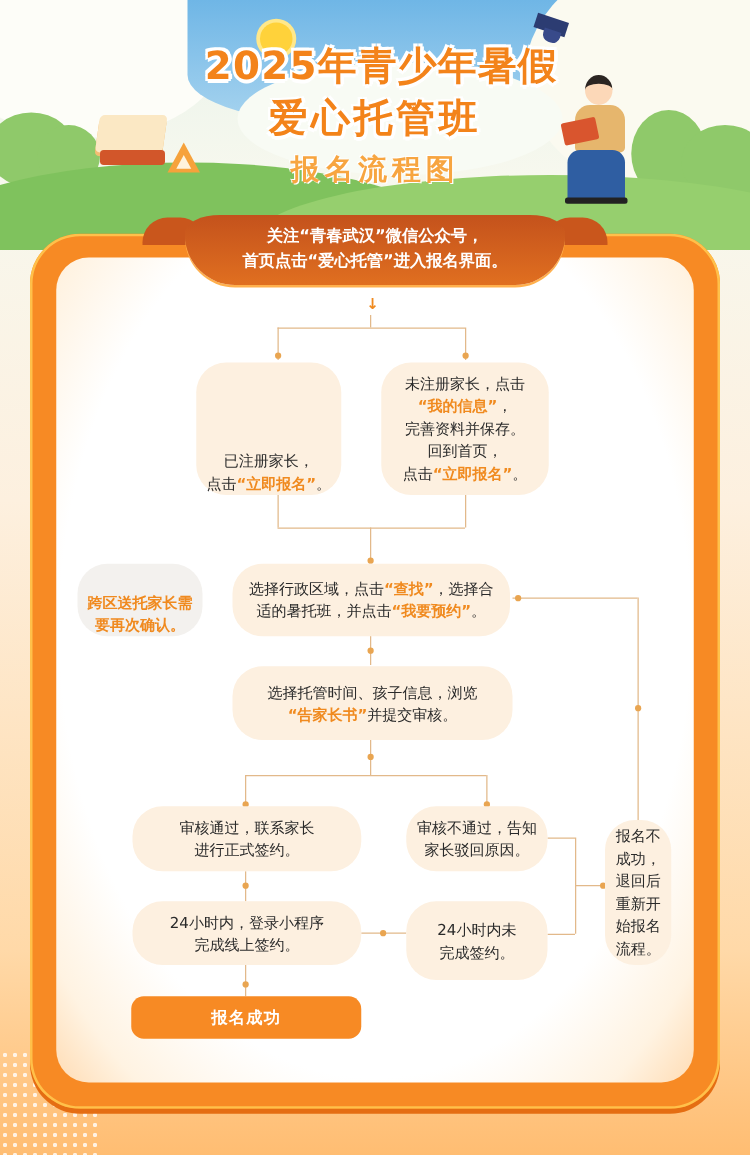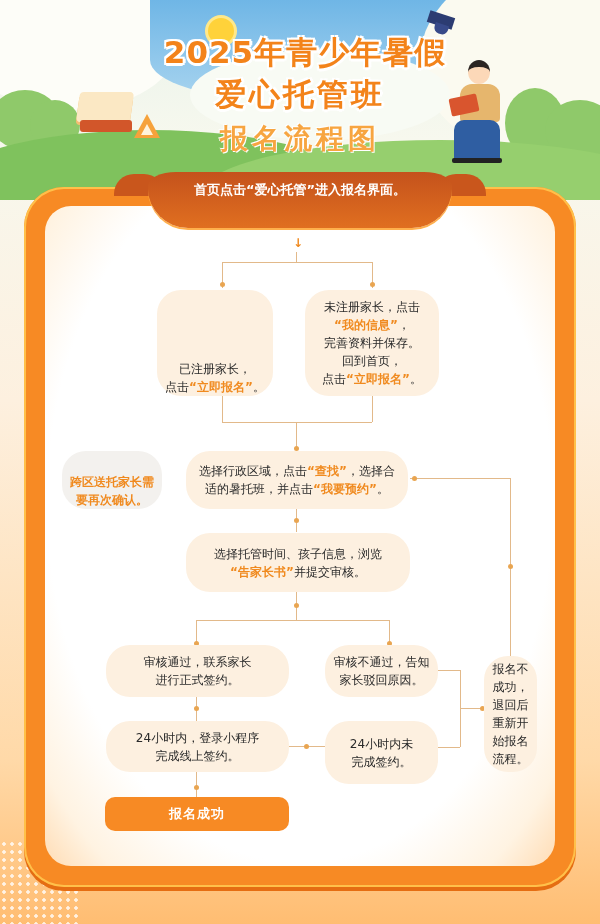--- a/index.html
+++ b/index.html
@@ -18,21 +18,21 @@
   .sun { position: absolute; left: 208px; top: 18px; width: 26px; height: 26px; border-radius: 50%; background: #ffd23a; box-shadow: 0 0 0 3px #ffe88a; }
   .title1, .title2 {
     position: absolute; left: 0; width: 600px; text-align: center;
     font-weight: bold; color: #f3831a;
     text-shadow: 2px 2px 0 #fff, -2px -2px 0 #fff, 2px -2px 0 #fff, -2px 2px 0 #fff, 0 3px 0 #fff, 3px 0 0 #fff;
   }
   .title1 { top: 32px; font-size: 31px; letter-spacing: 1px; padding-left: 10px; }
   .title2 { top: 74px; font-size: 31px; letter-spacing: 3px; }
   .subtitle {
     position: absolute; left: 0; width: 600px; top: 120px; text-align: center;
-    font-size: 28px; font-weight: bold; color: #f7a540; letter-spacing: 4px;
+    font-size: 23px; font-weight: bold; color: #f7a540; letter-spacing: 4px;
     text-shadow: 1px 1px 0 #fff, -1px -1px 0 #fff;
   }
   .grad-cap { position: absolute; left: 428px; top: 14px; width: 26px; height: 12px; background: #2c3c72; transform: rotate(18deg); }
   .grad-cap2 { position: absolute; left: 434px; top: 24px; width: 14px; height: 10px; background: #384a8a; border-radius: 0 0 6px 6px; transform: rotate(18deg); }
   .books { position: absolute; left: 78px; top: 92px; width: 58px; height: 46px; }
   .book-page { position: absolute; left: 0; top: 0; width: 54px; height: 30px; background: #fbe8c4; border-radius: 4px; transform: skewX(-8deg); box-shadow: 0 3px 0 #f4bd73; }
   .book-cover { position: absolute; left: 2px; top: 28px; width: 52px; height: 12px; background: #d2562a; border-radius: 3px; }
   .triangle { position: absolute; left: 134px; top: 114px; width: 0; height: 0; border-left: 13px solid transparent; border-right: 13px solid transparent; border-bottom: 24px solid #f6a23b; }
   .triangle-in { position: absolute; left: 141px; top: 124px; width: 0; height: 0; border-left: 6px solid transparent; border-right: 6px solid transparent; border-bottom: 11px solid #fff3dc; }
   .kid { position: absolute; left: 440px; top: 58px; width: 90px; height: 110px; }
@@ -127,20 +127,21 @@
 
 <div class="dots-deco"></div>
 
 <div class="frame-outer"></div>
 <div class="frame-inner"></div>
 
 <div class="banner-wing-l"></div>
 <div class="banner-wing-r"></div>
 <div class="banner"></div>
 <div class="banner-text">
+  <span>关注“青春武汉”微信公众号，</span>
   <span>首页点击“爱心托管”进入报名界面。</span>
 </div>
 
 <div class="top-arrow">↓</div>
 
 <div class="ln h" style="left:222px;top:262px;width:150px;"></div>
 <div class="ln v" style="left:296px;top:252px;height:10px;"></div>
 <div class="ln v" style="left:222px;top:262px;height:26px;"></div>
 <div class="ln v" style="left:372px;top:262px;height:26px;"></div>
 <div class="ln v" style="left:222px;top:396px;height:26px;"></div>

